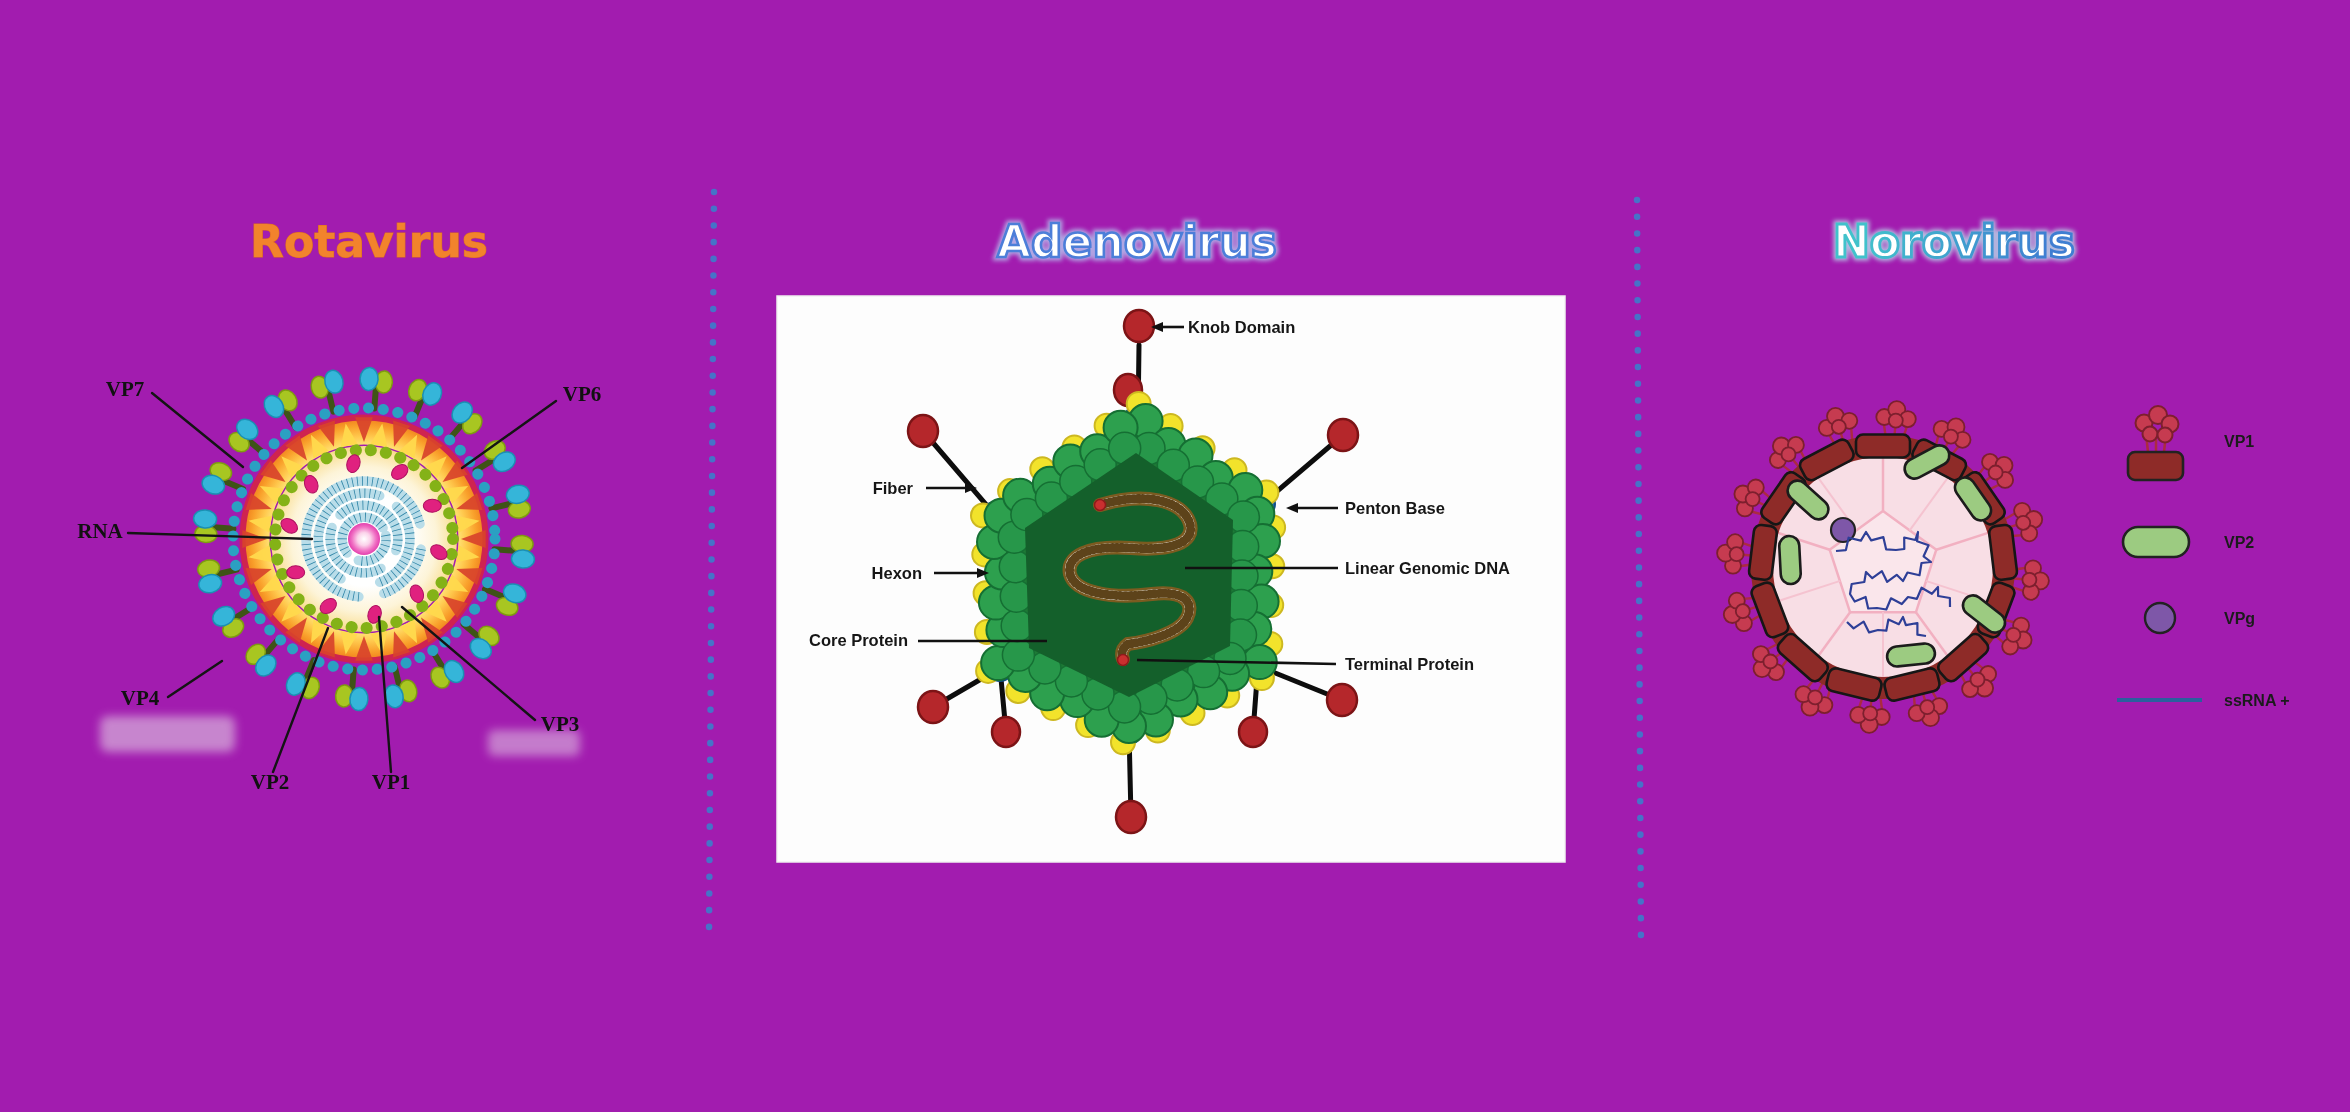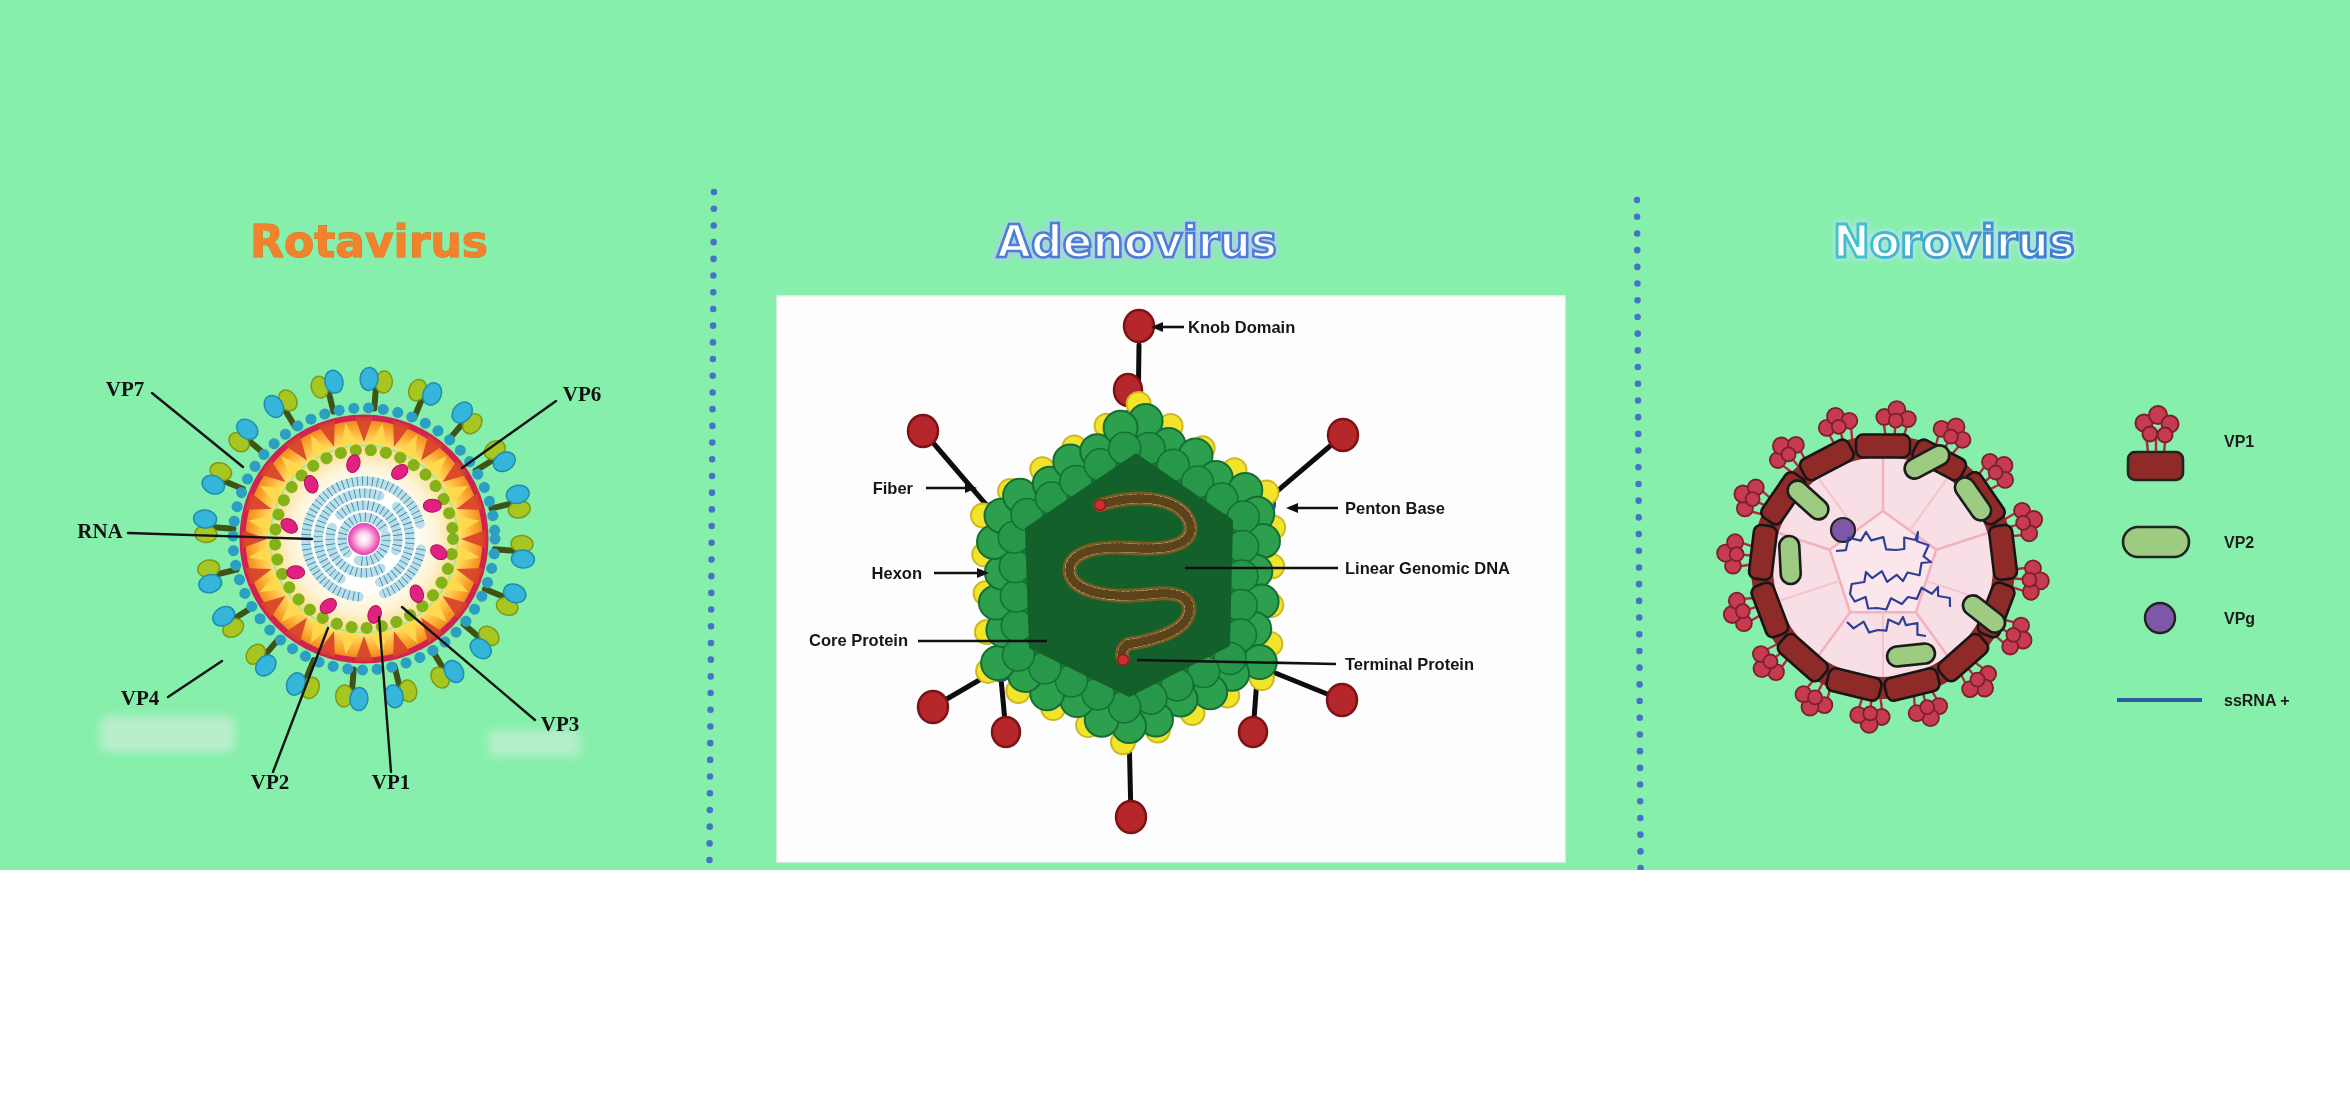--- a/index.html
+++ b/index.html
@@ -1,16 +1,16 @@
 <!DOCTYPE html>
 <html><head>
 <meta charset="utf-8">
 <style>
   html,body{margin:0;padding:0;background:#ffffff;}
-  #canvas{position:relative;width:2350px;height:870px;background:#86efac;overflow:hidden;}
+  #canvas{position:relative;width:2350px;height:1112px;background:#a21caf;overflow:hidden;}
   svg{display:block;}
   .title{font-family:"DejaVu Sans",sans-serif;font-weight:bold;font-size:44px;text-anchor:middle;}
   .t-rota{fill:#F2832C;stroke:#DE6E1A;stroke-width:1;paint-order:stroke;}
   .t-hollow{fill:#ffffff;}
   .t-ad{stroke:#4C7ED9;stroke-width:2.6;}
   .t-noro{stroke:url(#noroGrad);stroke-width:2.8;}
   .t-glow{fill:none;stroke-width:7;opacity:.8;filter:url(#softBlur);}
   .rota-label{font-family:"Liberation Serif",serif;font-weight:bold;font-size:21px;fill:#111;text-anchor:middle;}
   .ad-label{font-family:"Liberation Sans",sans-serif;font-weight:bold;font-size:16.5px;fill:#161616;}
   .noro-label{font-family:"Liberation Sans",sans-serif;font-weight:bold;font-size:16px;fill:#1b1b1b;}

